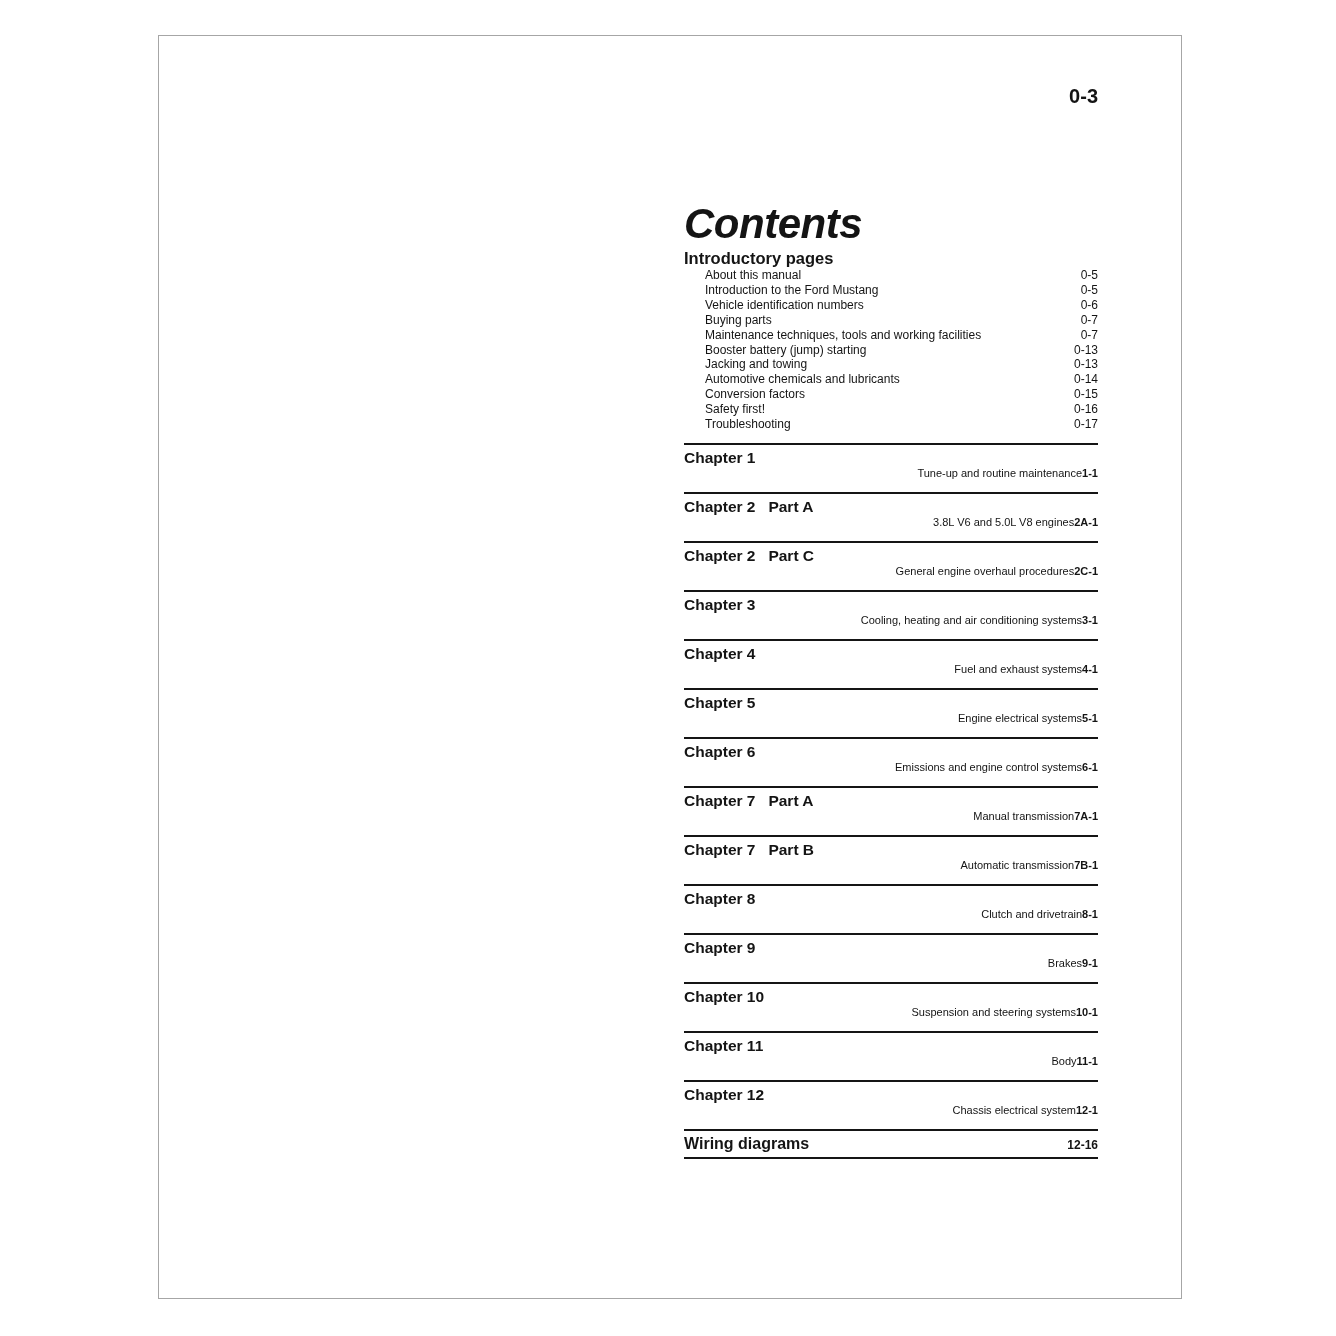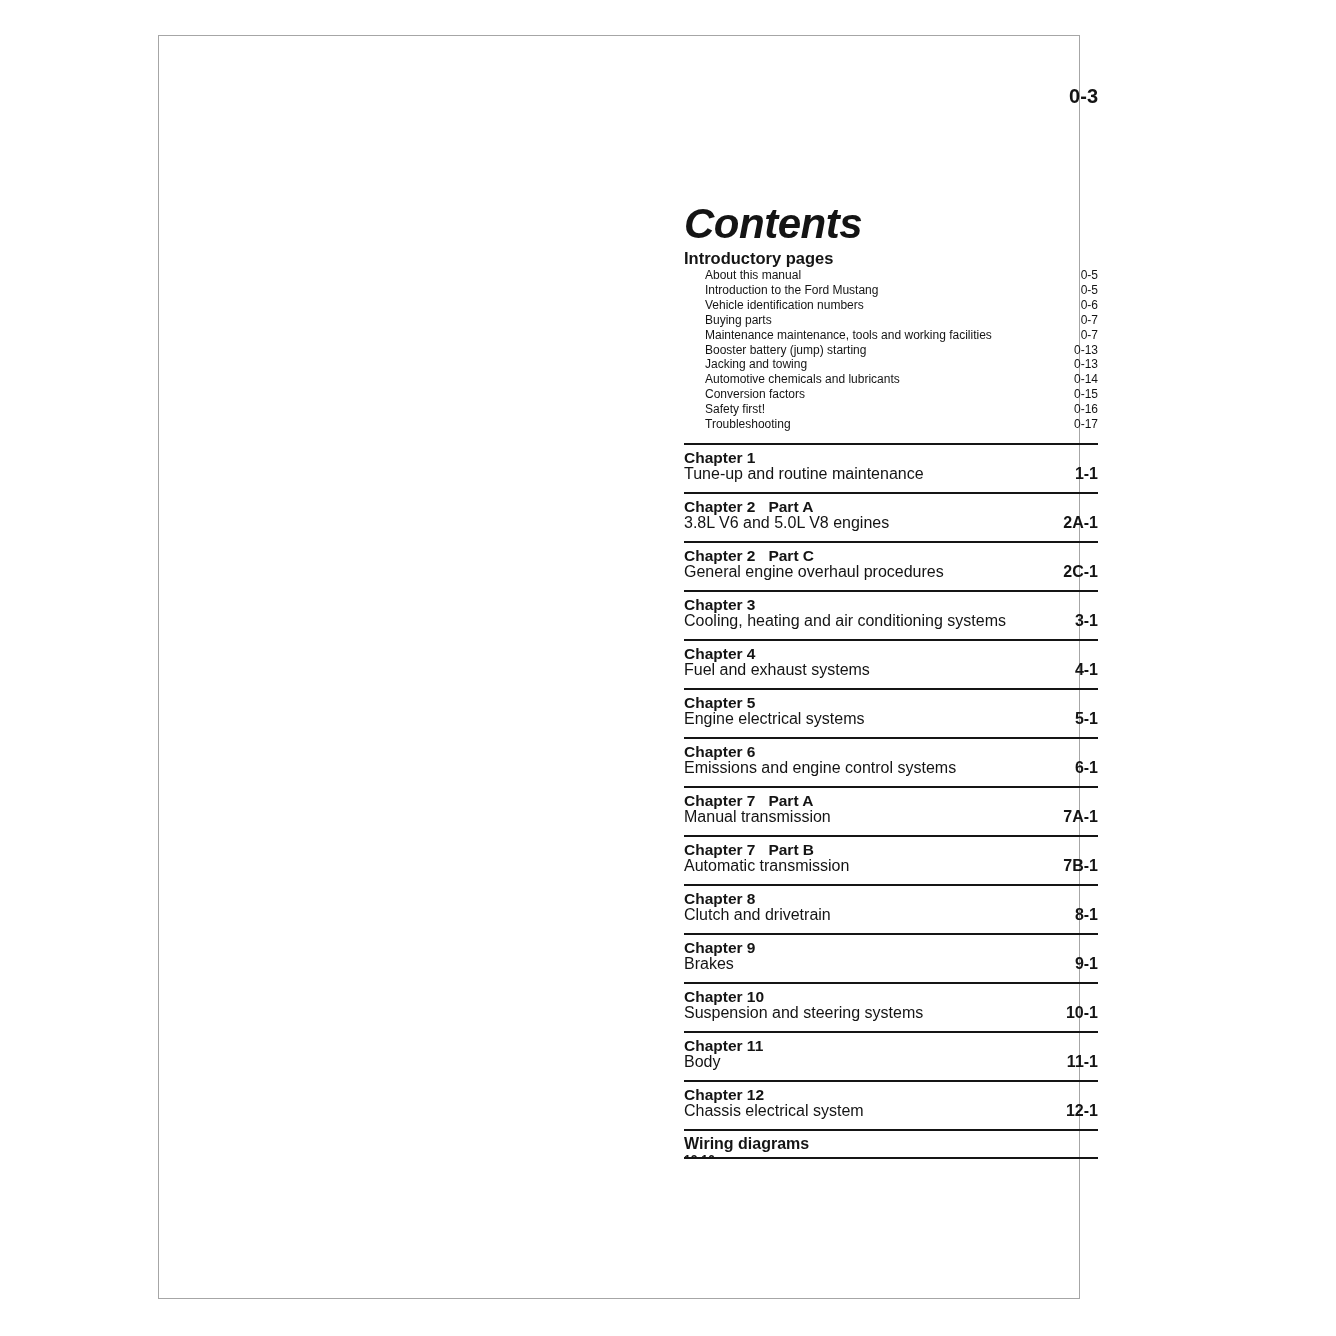--- a/index.html
+++ b/index.html
@@ -8,21 +8,21 @@
     width: 1336px;
     height: 1336px;
     background: #ffffff;
     font-family: "Liberation Sans", sans-serif;
     color: #141414;
   }
   .sheet {
     position: absolute;
     left: 158px;
     top: 35px;
-    width: 922px;
+    width: 1024px;
     height: 1264px;
     background: #ffffff;
     border: 1px solid #a6a6a6;
     box-sizing: border-box;
   }
   .content {
     position: absolute;
     left: 525px;
     top: 0;
     width: 414px;
@@ -79,40 +79,40 @@
   }
   .chapter-heading {
     font-size: 15.5px;
     line-height: 17px;
     font-weight: bold;
     white-space: pre;
   }
   .chapter-desc-row {
     display: flex;
     align-items: baseline;
-    font-size: 16px;
+    font-size: 11px;
     line-height: 15px;
+    text-align: right;
   }
   .chapter-desc-row .desc { flex: 1; }
   .chapter-desc-row .pg {
     font-weight: bold;
     white-space: nowrap;
   }
   .single-block {
     box-sizing: border-box;
     height: 28px;
     border-top: 2px solid #151515;
     padding-top: 4px;
     display: flex;
     align-items: baseline;
     font-size: 16px;
     line-height: 17px;
     font-weight: bold;
     overflow: hidden;
-    flex-direction: column;
   }
   .single-block .lbl { flex: 1; }
   .single-block .pg { white-space: nowrap; font-size: 12px; }
 </style>
 </head>
 <body>
 
 <div class="sheet">
   <div class="content">
 
@@ -138,21 +138,21 @@
           <span class="lbl">Vehicle identification numbers</span>
           <span class="pg">0-6</span>
         </div>
 
         <div class="intro-row">
           <span class="lbl">Buying parts</span>
           <span class="pg">0-7</span>
         </div>
 
         <div class="intro-row">
-          <span class="lbl">Maintenance maintenance, tools and working facilities</span>
+          <span class="lbl">Maintenance techniques, tools and working facilities</span>
           <span class="pg">0-7</span>
         </div>
 
         <div class="intro-row">
           <span class="lbl">Booster battery (jump) starting</span>
           <span class="pg">0-13</span>
         </div>
 
         <div class="intro-row">
           <span class="lbl">Jacking and towing</span>

